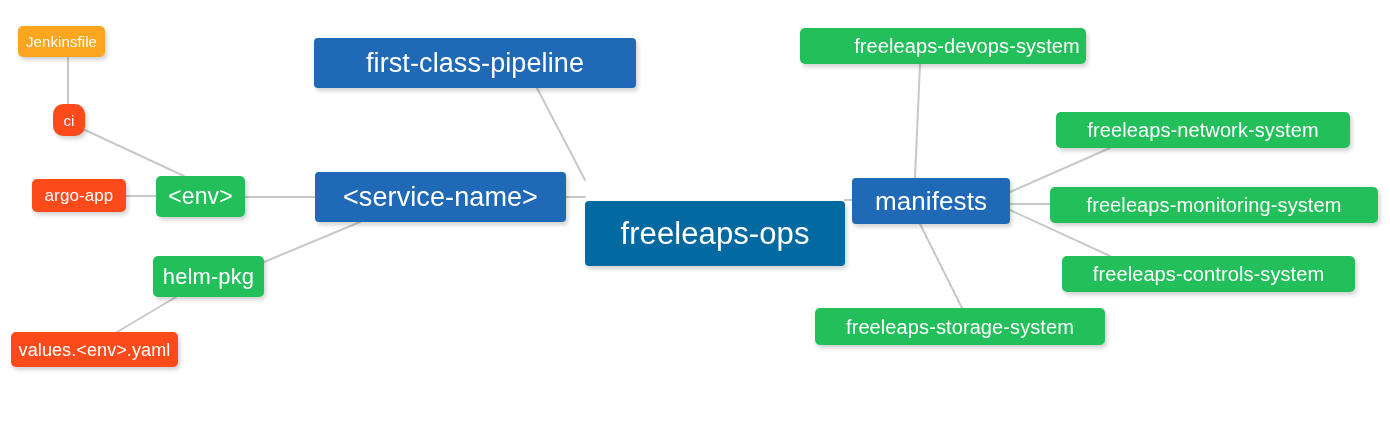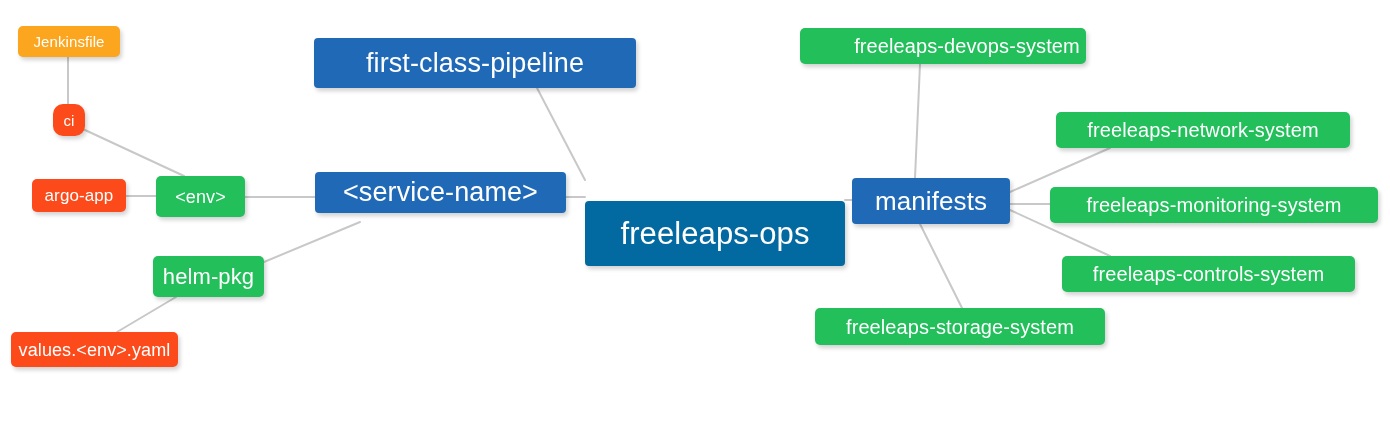--- a/index.html
+++ b/index.html
@@ -66,30 +66,30 @@
       <line x1="1010" y1="210" x2="1110" y2="256" stroke="#c8c8c8" stroke-width="2" stroke-linecap="round"></line>
       <line x1="920" y1="224" x2="962" y2="308" stroke="#c8c8c8" stroke-width="2" stroke-linecap="round"></line>
     </svg>
   <div id="nodes">
       <div class="node" style="left: 585px; top: 172px; width: 260px; height: 65px; background: #0369a1; font-size: 31px; border-radius: 4px; margin-top: 29px;">
         <span class="node-label">freeleaps-ops</span>
       </div>
       <div class="node" style="left: 314px; top: 38px; width: 322px; height: 50px; background: rgb(32, 105, 182); font-size: 27px; border-radius: 4px;">
         <span class="node-label">first-class-pipeline</span>
       </div>
-      <div class="node" style="left: 315px; top: 172px; width: 251px; height: 41px; background: rgb(32, 105, 182); font-size: 27px; border-radius: 4px;">
+      <div class="node" style="left: 315px; top: 172px; width: 251px; height: 50px; background: rgb(32, 105, 182); font-size: 27px; border-radius: 4px;">
         <span class="node-label">&lt;service-name&gt;</span>
       </div>
-      <div class="node" style="left: 156px; top: 176px; width: 89px; height: 41px; background: rgb(34, 191, 91); font-size: 18px; border-radius: 5px;">
+      <div class="node" style="left: 156px; top: 176px; width: 89px; height: 41px; background: rgb(34, 191, 91); font-size: 23px; border-radius: 5px;">
         <span class="node-label">&lt;env&gt;</span>
       </div>
       <div class="node" style="left: 53px; top: 104px; width: 32px; height: 32px; background: rgb(252, 74, 26); font-size: 15px; border-radius: 10px;">
         <span class="node-label">ci</span>
       </div>
-      <div class="node" style="left: 18px; top: 26px; width: 102px; height: 31px; background: rgb(251, 166, 30); font-size: 15px; border-radius: 5px;">
+      <div class="node" style="left: 18px; top: 26px; width: 87px; height: 31px; background: rgb(251, 166, 30); font-size: 15px; border-radius: 5px;">
         <span class="node-label">Jenkinsfile</span>
       </div>
       <div class="node" style="left: 32px; top: 179px; width: 94px; height: 33px; background: rgb(252, 74, 26); font-size: 17px; border-radius: 5px;">
         <span class="node-label">argo-app</span>
       </div>
       <div class="node" style="left: 153px; top: 256px; width: 111px; height: 41px; background: rgb(34, 191, 91); font-size: 22px; border-radius: 5px;">
         <span class="node-label">helm-pkg</span>
       </div>
       <div class="node" style="left: 11px; top: 332px; width: 167px; height: 35px; background: rgb(252, 74, 26); font-size: 18px; border-radius: 5px;">
         <span class="node-label">values.&lt;env&gt;.yaml</span>

